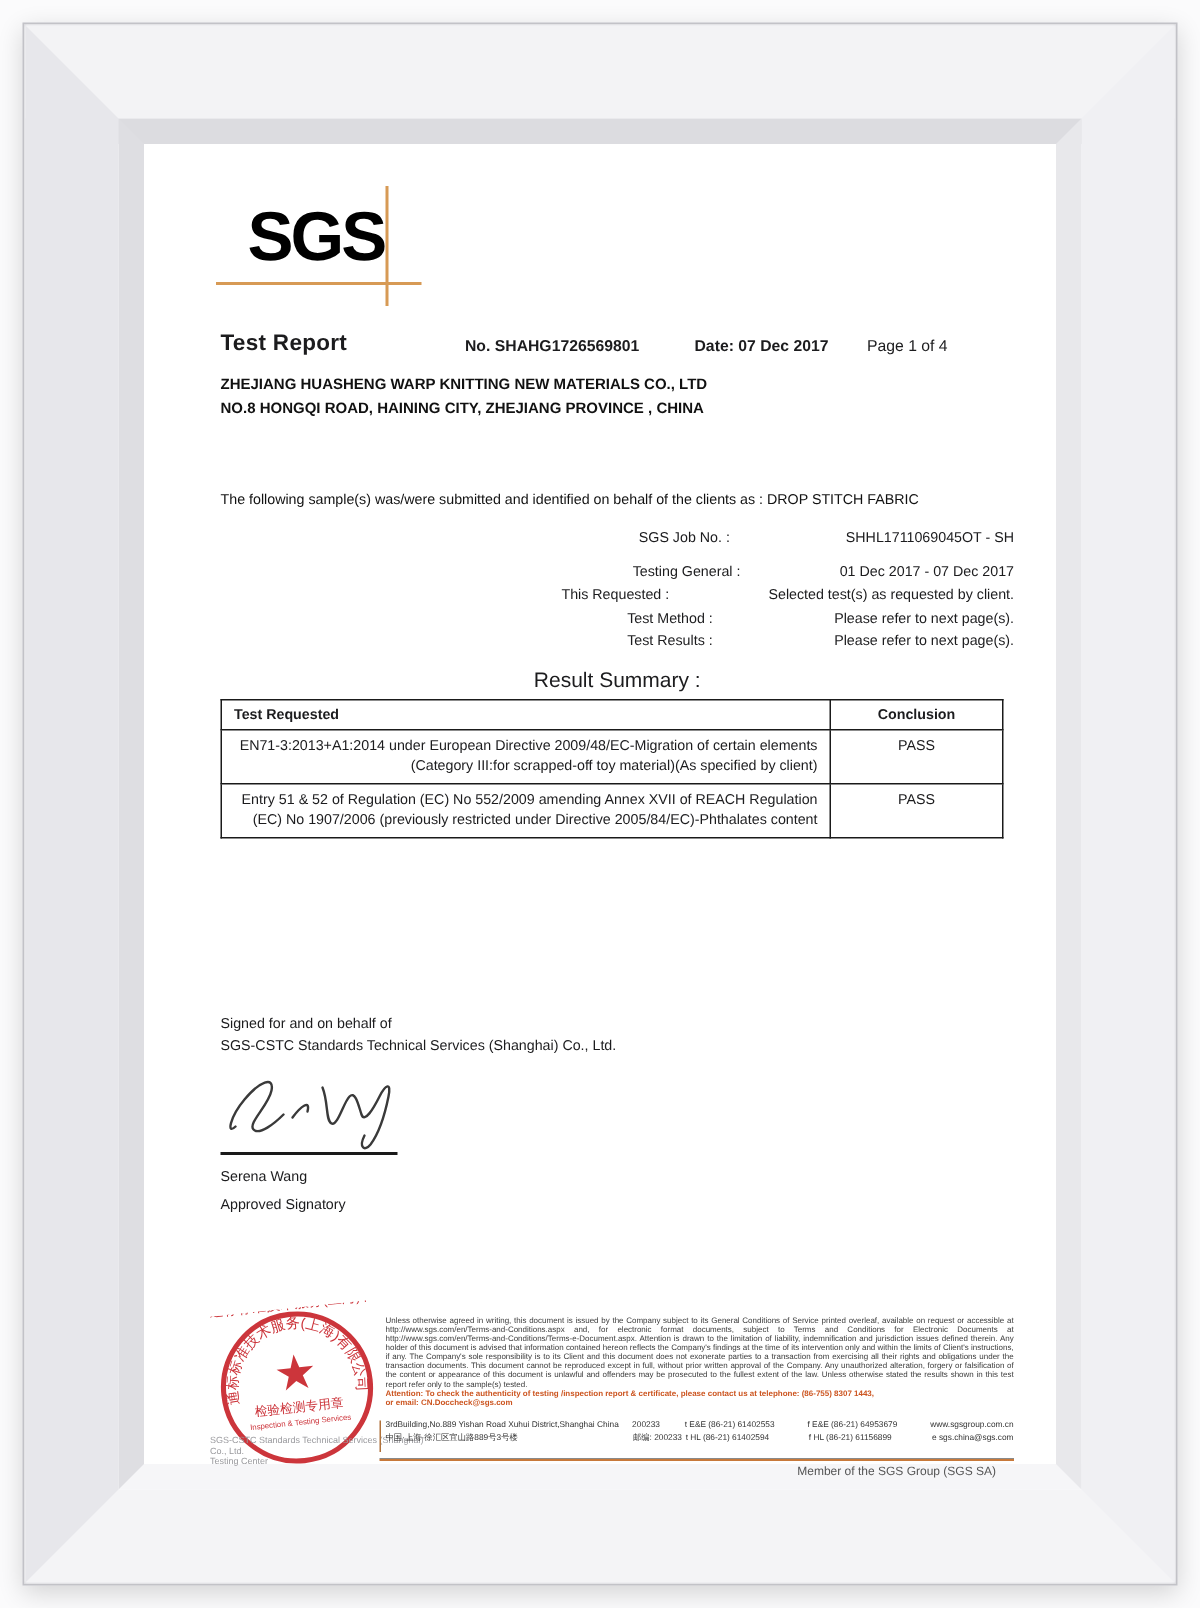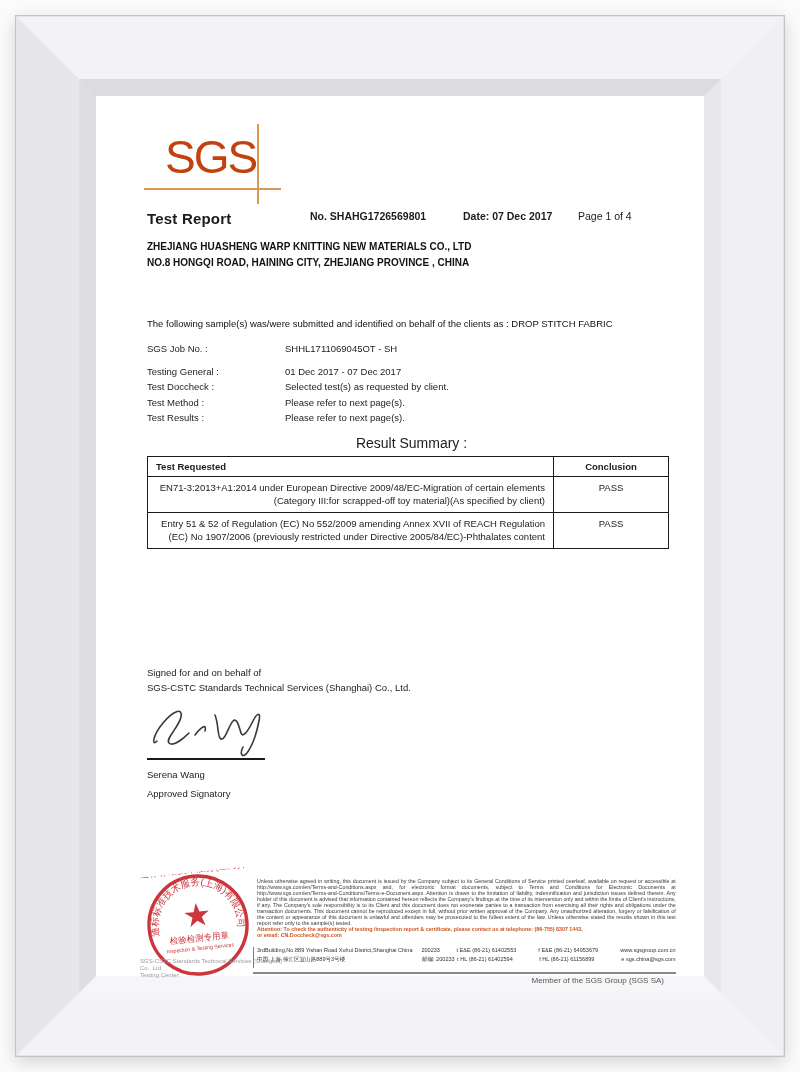--- a/index.html
+++ b/index.html
@@ -25,37 +25,37 @@
     border-style:solid; border-width:17px;
     border-color:#dcdce0 #e8e8eb #f6f6f8 #dedee2;
     background:#ffffff;
   }
   .document { position:absolute; inset:0; background:#ffffff; color:#1c1c1e; }
 
   .doc-content { position:relative; height:100%; padding:0 28px 0 51px; }
 
   
   .logo-wrap { position:relative; margin-top:28px; height:84px; }
-  .logo-text { position:absolute; left:18px; top:10px; font-size:46px; font-weight:normal; letter-spacing:-2px; line-height:1; color:#c2410c; }
+  .logo-text { position:absolute; left:18px; top:10px; font-size:46px; font-weight:bold; letter-spacing:-2px; line-height:1; color:#000000; }
   .logo-hline { position:absolute; left:-3px; top:64px; width:137px; height:2px; background:#d79a55; }
   .logo-vline { position:absolute; left:110px; top:0; width:2px; height:80px; background:#d79a55; }
 
   
-  .header-row { display:flex; align-items:flex-start; margin-top:2px; }
+  .header-row { display:flex; align-items:flex-end; margin-top:12px; }
   .hdr-title { width:163px; font-size:15px; font-weight:bold; letter-spacing:.2px; }
   .hdr-no { width:153px; font-size:10.5px; font-weight:bold; }
   .hdr-date { width:115px; font-size:10.5px; font-weight:bold; }
   .hdr-page { font-size:10.5px; font-weight:normal; }
 
   .client { margin-top:12px; font-size:10px; line-height:16px; font-weight:bold; color:#111; }
 
   .intro { margin-top:47px; font-size:9.5px; color:#111; }
 
   .fields { margin-top:12px; font-size:9.5px; }
-  .fieldrow { display:flex; line-height:15.5px; }
+  .fieldrow { display:flex; line-height:15.5px;justify-content:flex-end; }
   .fieldrow .fl { width:138px; }
   .fieldrow.gap-after { margin-bottom:7px; }
 
   .result-label { margin-top:9px; font-size:14px;text-align:center; }
 
   table.rtable { margin-top:5px; width:521px; border-collapse:collapse; table-layout:fixed; }
   .rtable th, .rtable td { border:1.6px solid #1a1a1a; font-size:9.5px; vertical-align:top;text-align:right; }
   .rtable th { padding:4px 8px; text-align:left; font-weight:bold; }
   .rtable th.c, .rtable td.c { text-align:center; }
   .rtable td { padding:4px 8px; line-height:13.5px; }
@@ -121,21 +121,21 @@
             <div class="fields">
               <div class="fieldrow gap-after">
                 <span class="fl">SGS Job No. :</span>
                 <span class="fv">SHHL1711069045OT - SH</span>
               </div>
               <div class="fieldrow">
                 <span class="fl">Testing General :</span>
                 <span class="fv">01 Dec 2017 - 07 Dec 2017</span>
               </div>
               <div class="fieldrow">
-                <span class="fl">Test Doccheck :</span>
+                <span class="fl">This Requested :</span>
                 <span class="fv">Selected test(s) as requested by client.</span>
               </div>
               <div class="fieldrow">
                 <span class="fl">Test Method :</span>
                 <span class="fv">Please refer to next page(s).</span>
               </div>
               <div class="fieldrow">
                 <span class="fl">Test Results :</span>
                 <span class="fv">Please refer to next page(s).</span>
               </div>

